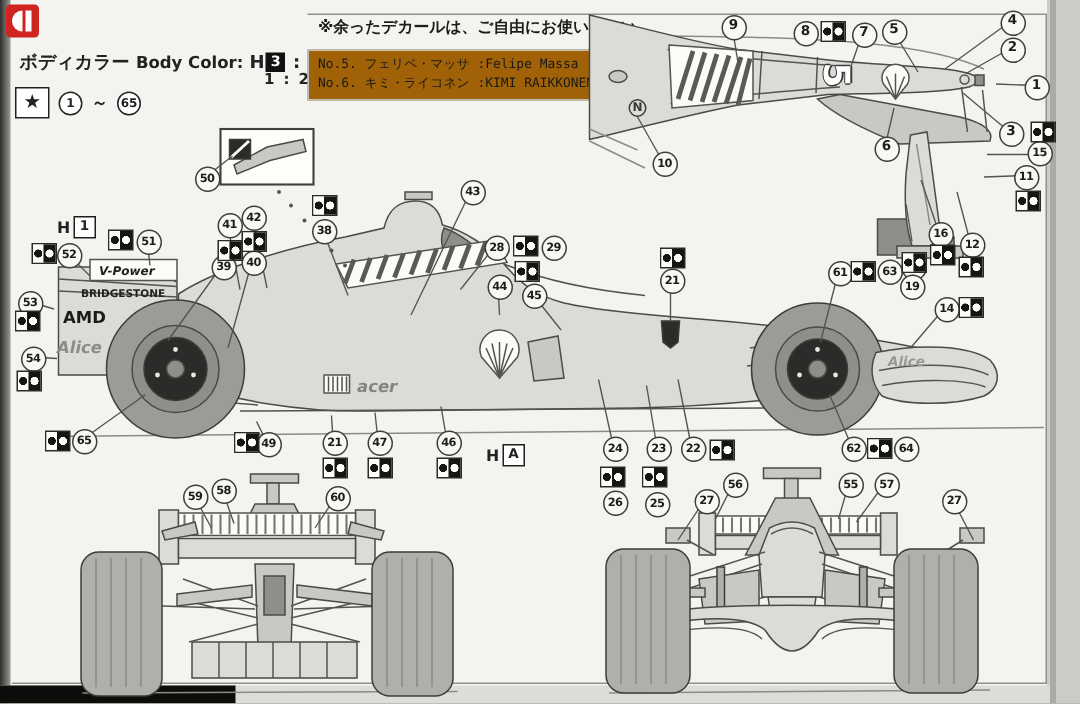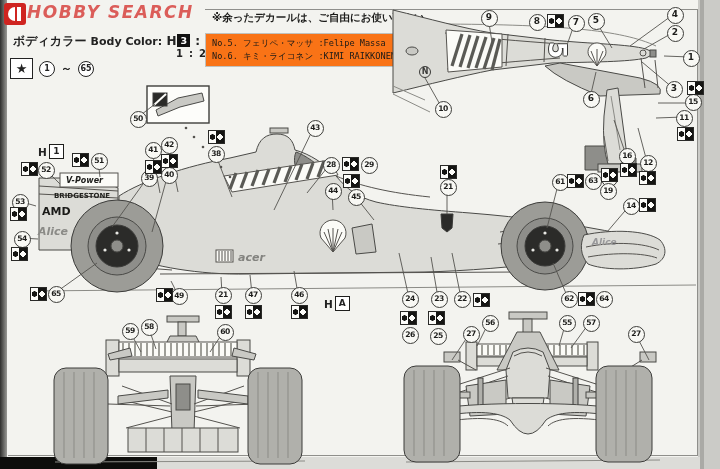--- a/index.html
+++ b/index.html
@@ -31,21 +31,21 @@
   .chip{display:inline-block;background:#111;color:#fff;font-weight:700;font-size:9.5px;
         padding:1px 3px;margin:0 1px;vertical-align:1px;}
   #ratio{position:absolute;left:176px;top:48px;font-size:10px;font-weight:700;letter-spacing:6px;}
   #range{position:absolute;left:10px;top:58px;display:flex;align-items:center;gap:6px;}
   #star-box{width:21px;height:19px;border:1.6px solid #222;background:#fff;text-align:center;
         font-size:13px;line-height:19px;}
   .circ{display:inline-block;width:14px;height:14px;border:1.1px solid #222;border-radius:50%;
         background:#fff;font-size:8px;font-weight:700;text-align:center;line-height:13px;}
   #range .tilde{font-size:11px;font-weight:700;}
   
-  #drivers{position:absolute;left:205px;top:33px;width:190px;background:#f97316;border:1px solid #c0c0bc;
+  #drivers{position:absolute;left:205px;top:33px;width:190px;background:#a16207;border:1px solid #c0c0bc;
         padding:3px 6px;font-family:"DejaVu Sans Mono","Liberation Mono",monospace;
         font-size:8.6px;line-height:13px;color:#1a1a18;white-space:nowrap;}
   
   .co{position:absolute;width:15px;height:15px;border:1.2px solid #3d3d3a;border-radius:50%;
         background:#f8f8f4;font-size:9px;font-weight:700;color:#1d1d1b;text-align:center;
         line-height:13.5px;z-index:30;}
   .co2{font-size:7.6px;letter-spacing:-.5px;}
   .dm{position:absolute;width:15px;height:12px;border:1px solid #2a2a28;display:flex;z-index:30;}
   .dm i{flex:1;background:radial-gradient(circle at 50% 50%,#151513 0 2.6px,transparent 2.8px) #fcfcf9;}
   .dm b{flex:1;background:radial-gradient(circle at 50% 50%,#fcfcf9 0 2.6px,transparent 2.8px) #151513;}
@@ -80,21 +80,20 @@
       <div class="vline"></div>
     </div>
   <div id="scan-bottom"></div>
   <div id="scan-corner"></div>
 
   <div class="hline" style="left:205px;top:9px;width:492px;height:1px;"></div>
   <div class="hline" style="left:697px;top:9px;width:1px;height:447px;"></div>
   <div class="hline" style="left:8px;top:455px;width:690px;height:1px;"></div>
 
   <div id="hs-logo"></div>
-  <div id="watermark">HOBBY SEARCH</div>
   <div id="top-note">※余ったデカールは、ご自由にお使い下さい。</div>
 
   <div id="bodycolor">
     <span>ボディカラー</span>
     <span class="en">Body Color:</span>
     <span>H</span><span class="chip">3</span>
     <span>:</span>
     <span>H</span><span class="chip">151</span>
   </div>
   <div id="ratio"><span>1</span><span>:</span><span>2</span></div>

